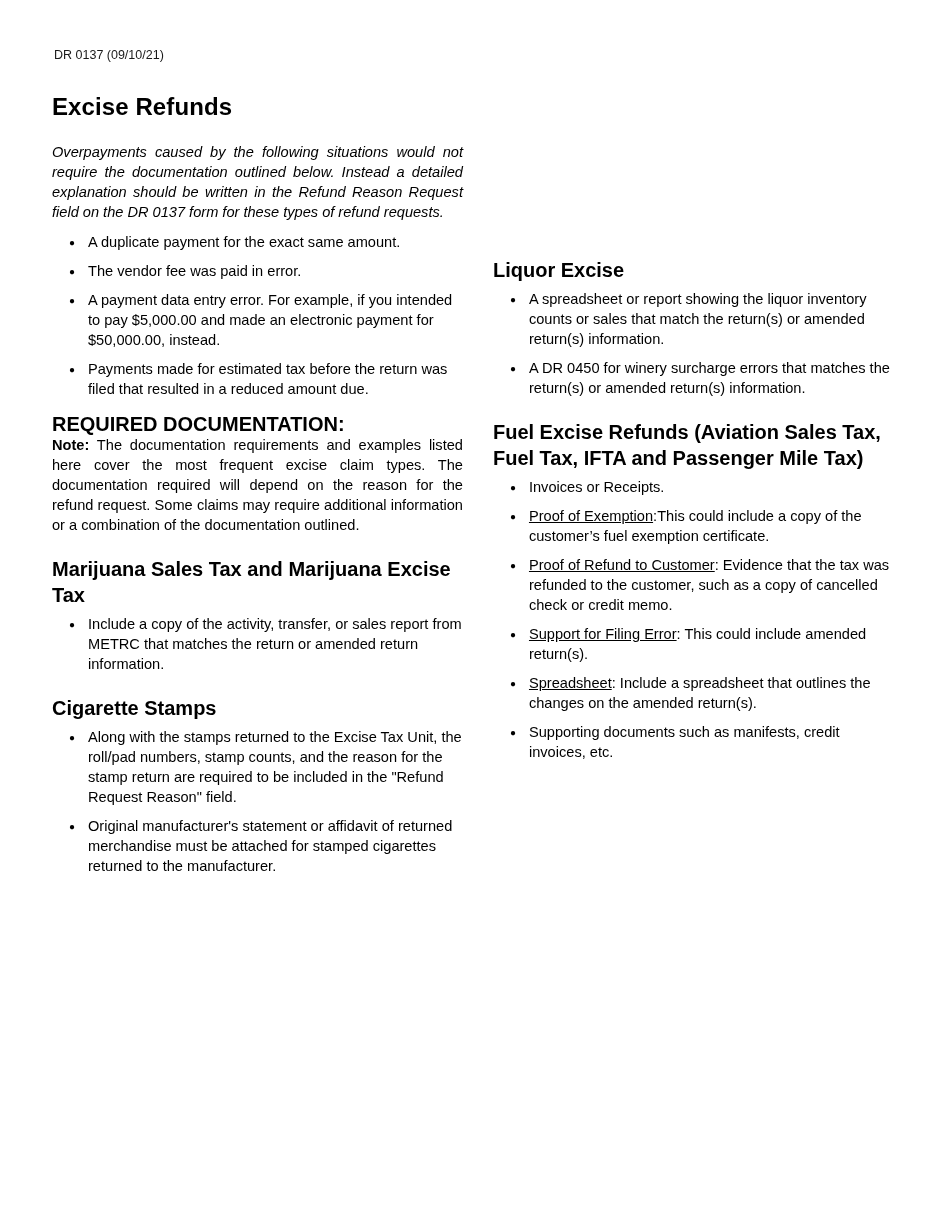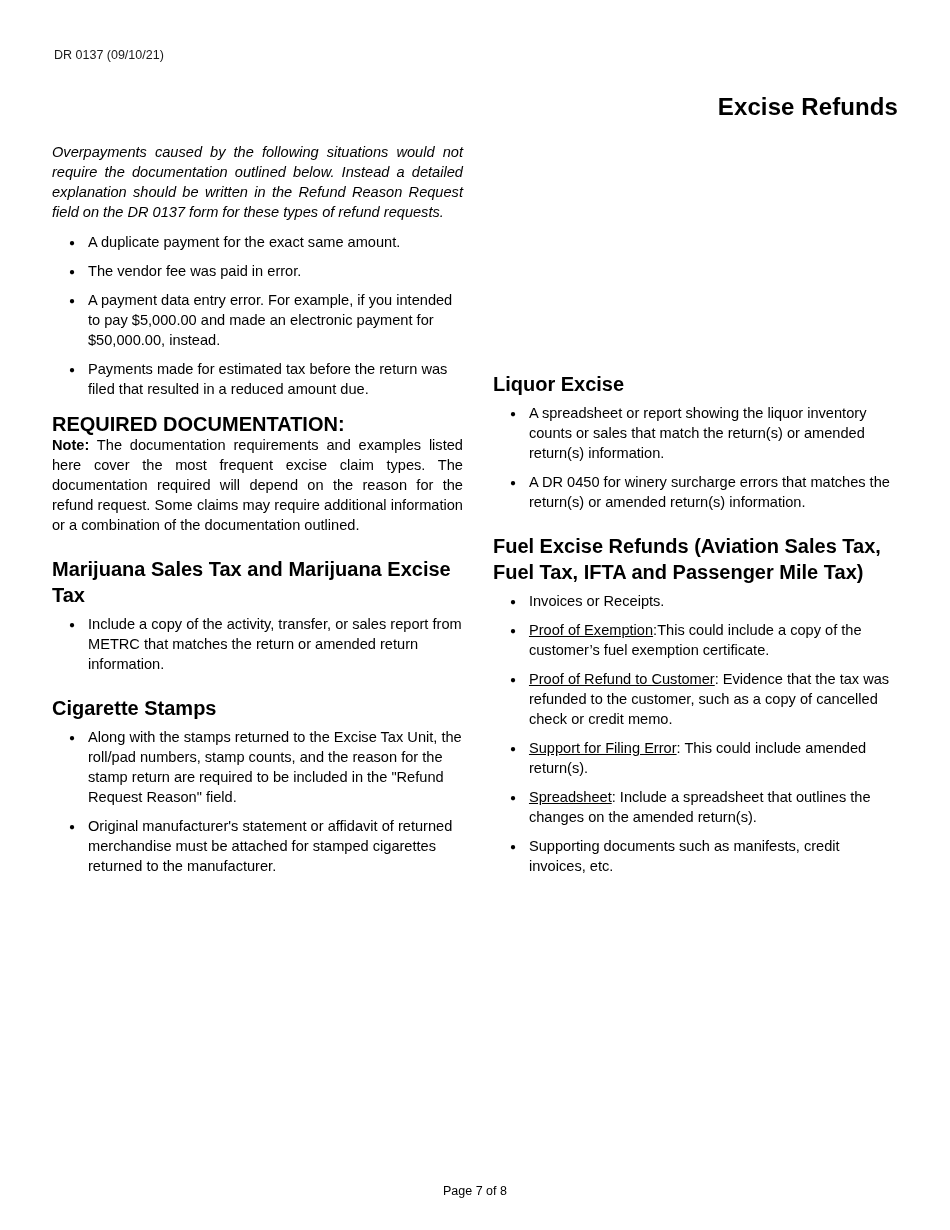--- a/index.html
+++ b/index.html
@@ -22,30 +22,30 @@
     box-sizing: border-box;
     padding: 48px 52px 0 52px;
   }
   .form-id {
     font-size: 12.5px;
     line-height: 1.2;
     color: #1a1a1a;
     margin: 0 0 30px 2px;
   }
   .doc-title {
-    text-align: right;
+    text-align: left;
     font-size: 24px;
     font-weight: bold;
     margin: 0 0 22px 0;
     letter-spacing: 0.1px;
   }
   .columns {
     display: flex;
     gap: 30px;
-    align-items: flex-end;
+    align-items: center;
   }
   .col-left {
     width: 418px;
   }
   .col-right {
     width: 412px;
   }
   .intro {
     font-style: italic;
     font-size: 14.6px;
@@ -160,15 +160,14 @@
         <li><span class="u">Proof of Refund to Customer</span><span>: Evidence that the tax was refunded to the customer, such as a copy of cancelled check or credit memo.</span></li>
         <li><span class="u">Support for Filing Error</span><span>: This could include amended return(s).</span></li>
         <li><span class="u">Spreadsheet</span><span>: Include a spreadsheet that outlines the changes on the amended return(s).</span></li>
         <li><span>Supporting documents such as manifests, credit invoices, etc.</span></li>
       </ul>
 
     </div>
 
   </div>
 
-  <div class="footer">Page 7 of 8</div>
 
 </div>
 
 </body></html>

